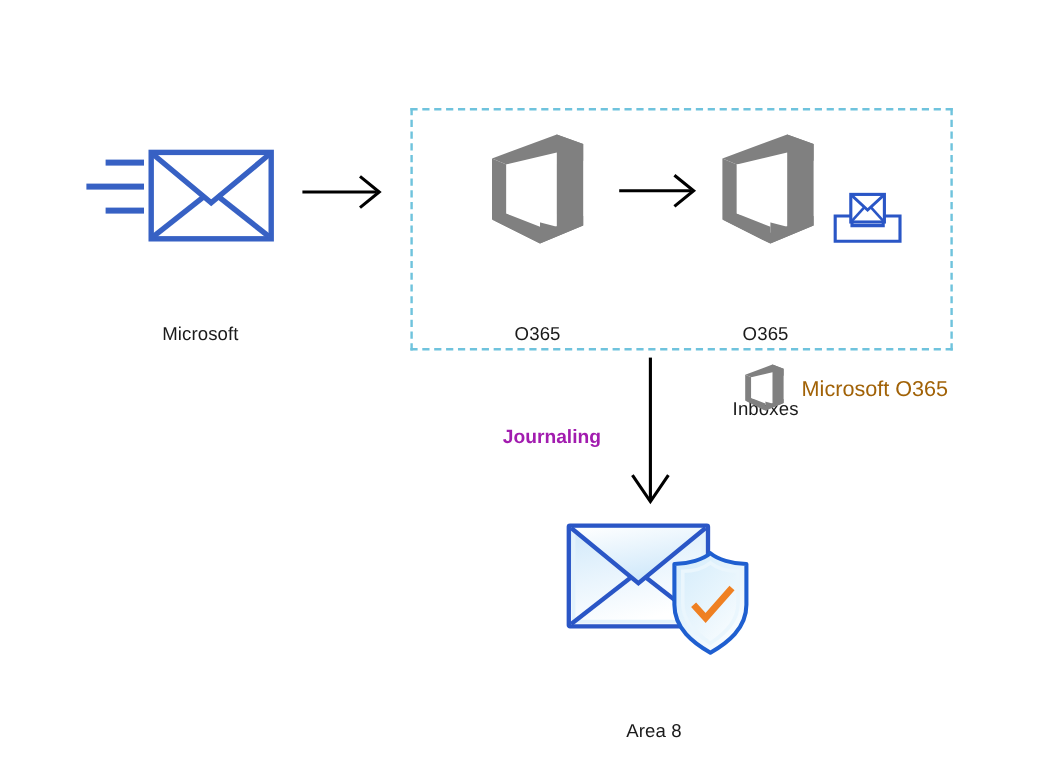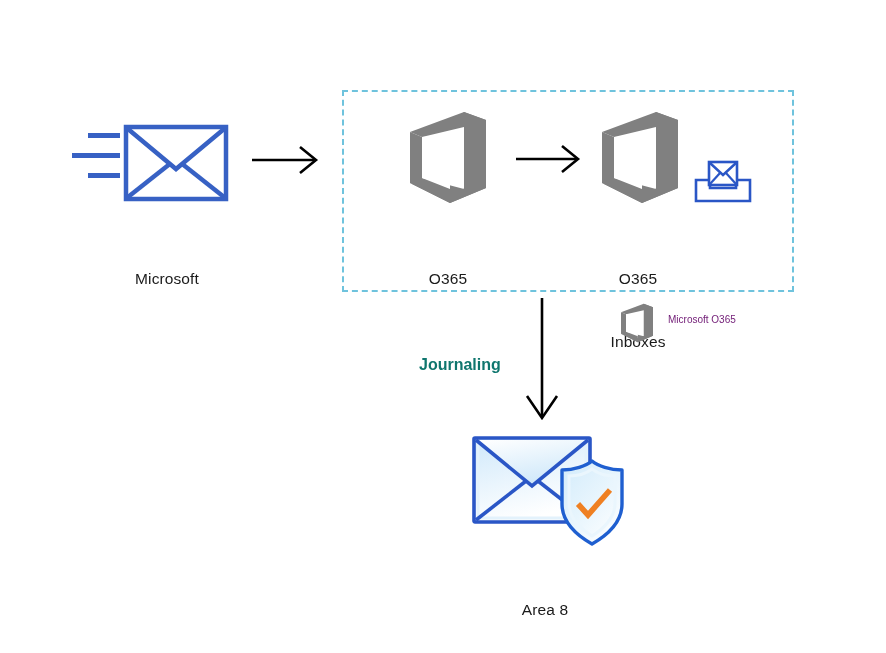--- a/index.html
+++ b/index.html
@@ -34,30 +34,30 @@
     display: block;
   }
   .dashed-zone {
     position: absolute;
     border: 2px dashed #6fc3dd;
     box-sizing: border-box;
     background: transparent;
   }
   .journal-label {
     position: absolute;
-    color: #0f766e;
+    color: #a21caf;
     font-size: 16px;
     font-weight: bold;
     font-family: "Liberation Sans", sans-serif;
     white-space: nowrap;
   }
   .legend-label {
     position: absolute;
-    color: #701a75;
-    font-size: 10px;
+    color: #a16207;
+    font-size: 18px;
     font-family: "Liberation Sans", sans-serif;
     white-space: nowrap;
   }
   svg { display: block; overflow: visible; }
 </style>
 </head>
 <body>
 
 <div id="canvas">
 

